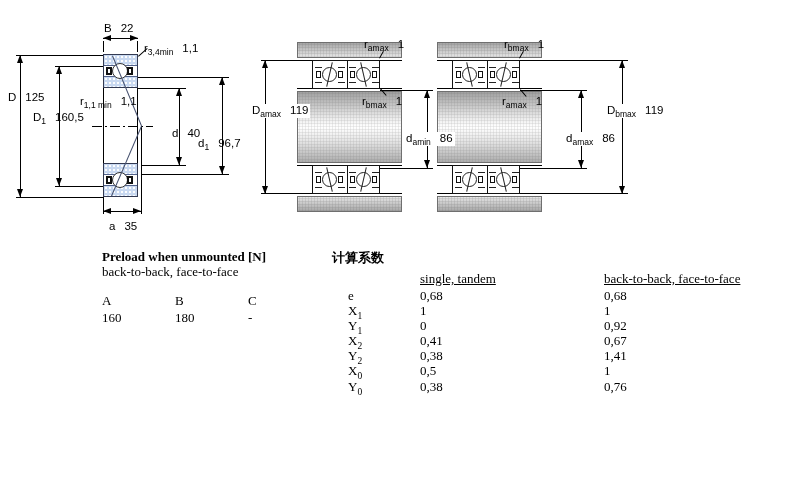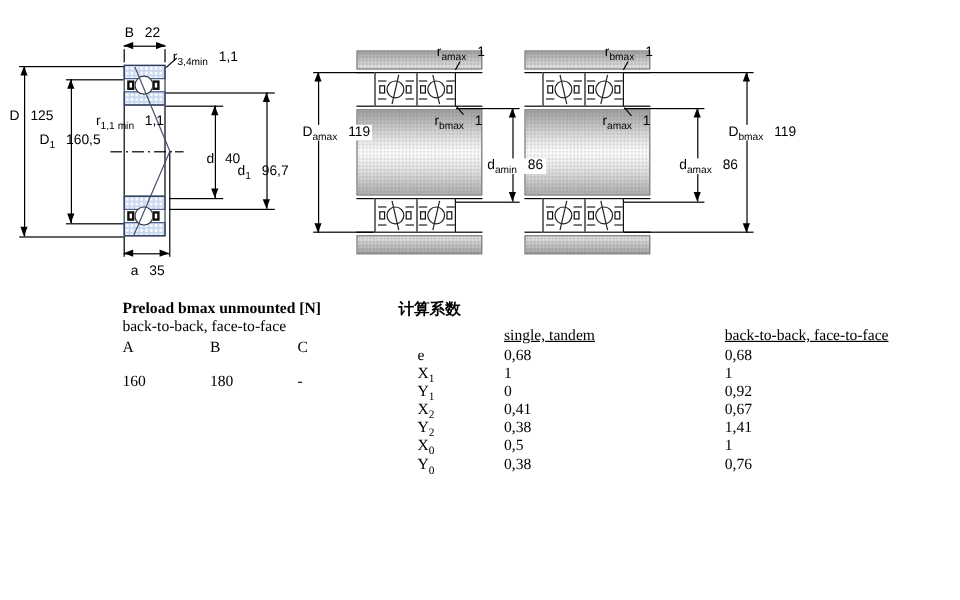--- a/index.html
+++ b/index.html
@@ -287,23 +287,23 @@
 
     <div class="vline" style="left:581px;top:90px;height:78px"></div>
     <div class="ah up" style="left:578px;top:90px"></div>
     <div class="ah dn" style="left:578px;top:160px"></div>
     <div class="hline" style="left:520px;top:90px;width:67px"></div>
     <div class="hline" style="left:520px;top:168px;width:67px"></div>
     <div class="dimlabel" style="left:564px;top:132px"><span>d</span><sub>amax</sub><span class="val">86</span></div>
   </div>
 
   <div class="serif">
-    <div class="tbl-title" style="left:102px;top:249px">Preload bmax unmounted [N]</div>
+    <div class="tbl-title" style="left:102px;top:249px">Preload when unmounted [N]</div>
     <div class="tbl-sub" style="left:102px;top:264px">back-to-back, face-to-face</div>
-    <div class="pl-row" style="left:102px;top:281px">
+    <div class="pl-row" style="left:102px;top:293px">
       <span>A</span><span>B</span><span>C</span>
     </div>
     <div class="pl-row" style="left:102px;top:310px">
       <span>160</span><span>180</span><span>-</span>
     </div>
   </div>
 
   <div class="serif">
     <div class="tbl-title" style="left:332px;top:249px">计算系数</div>
     <div class="cf-head1" style="left:420px;top:271px">single, tandem</div>

